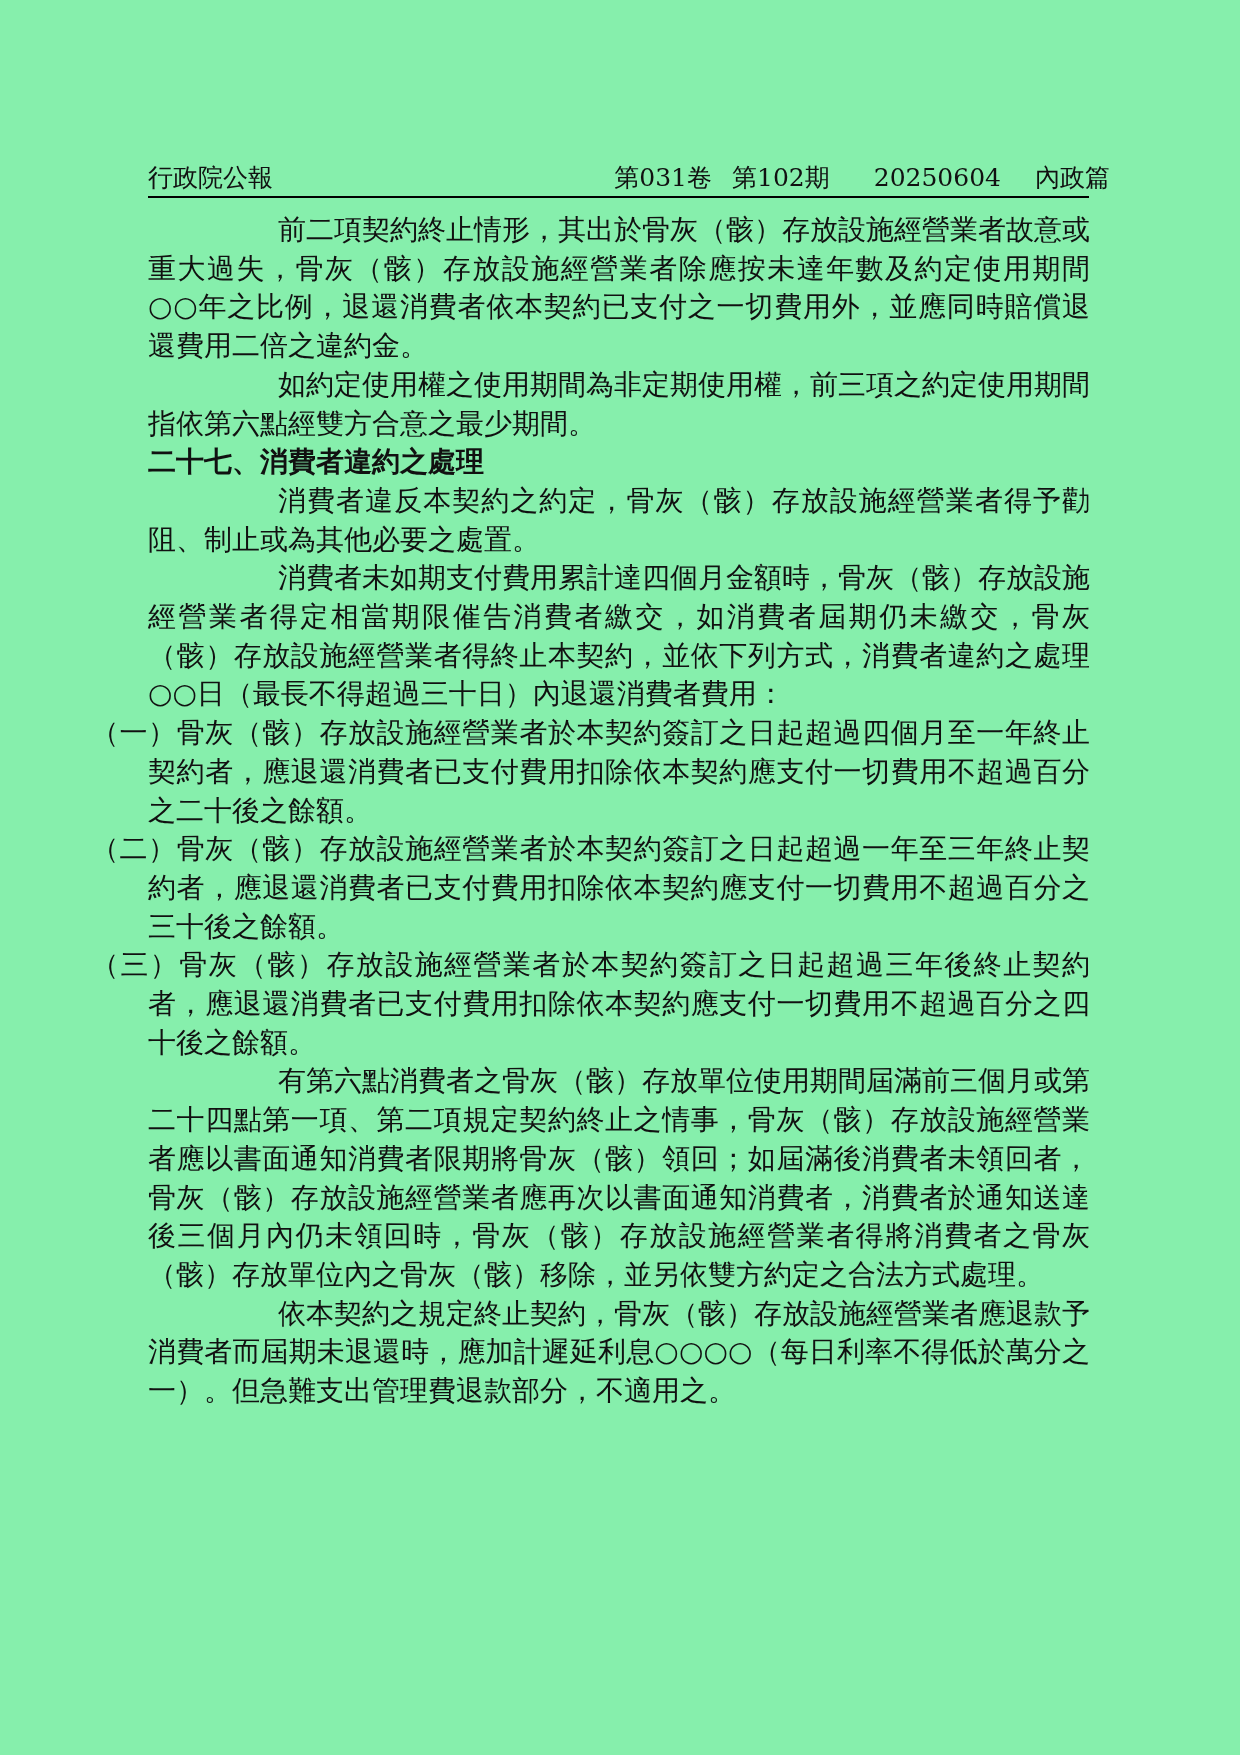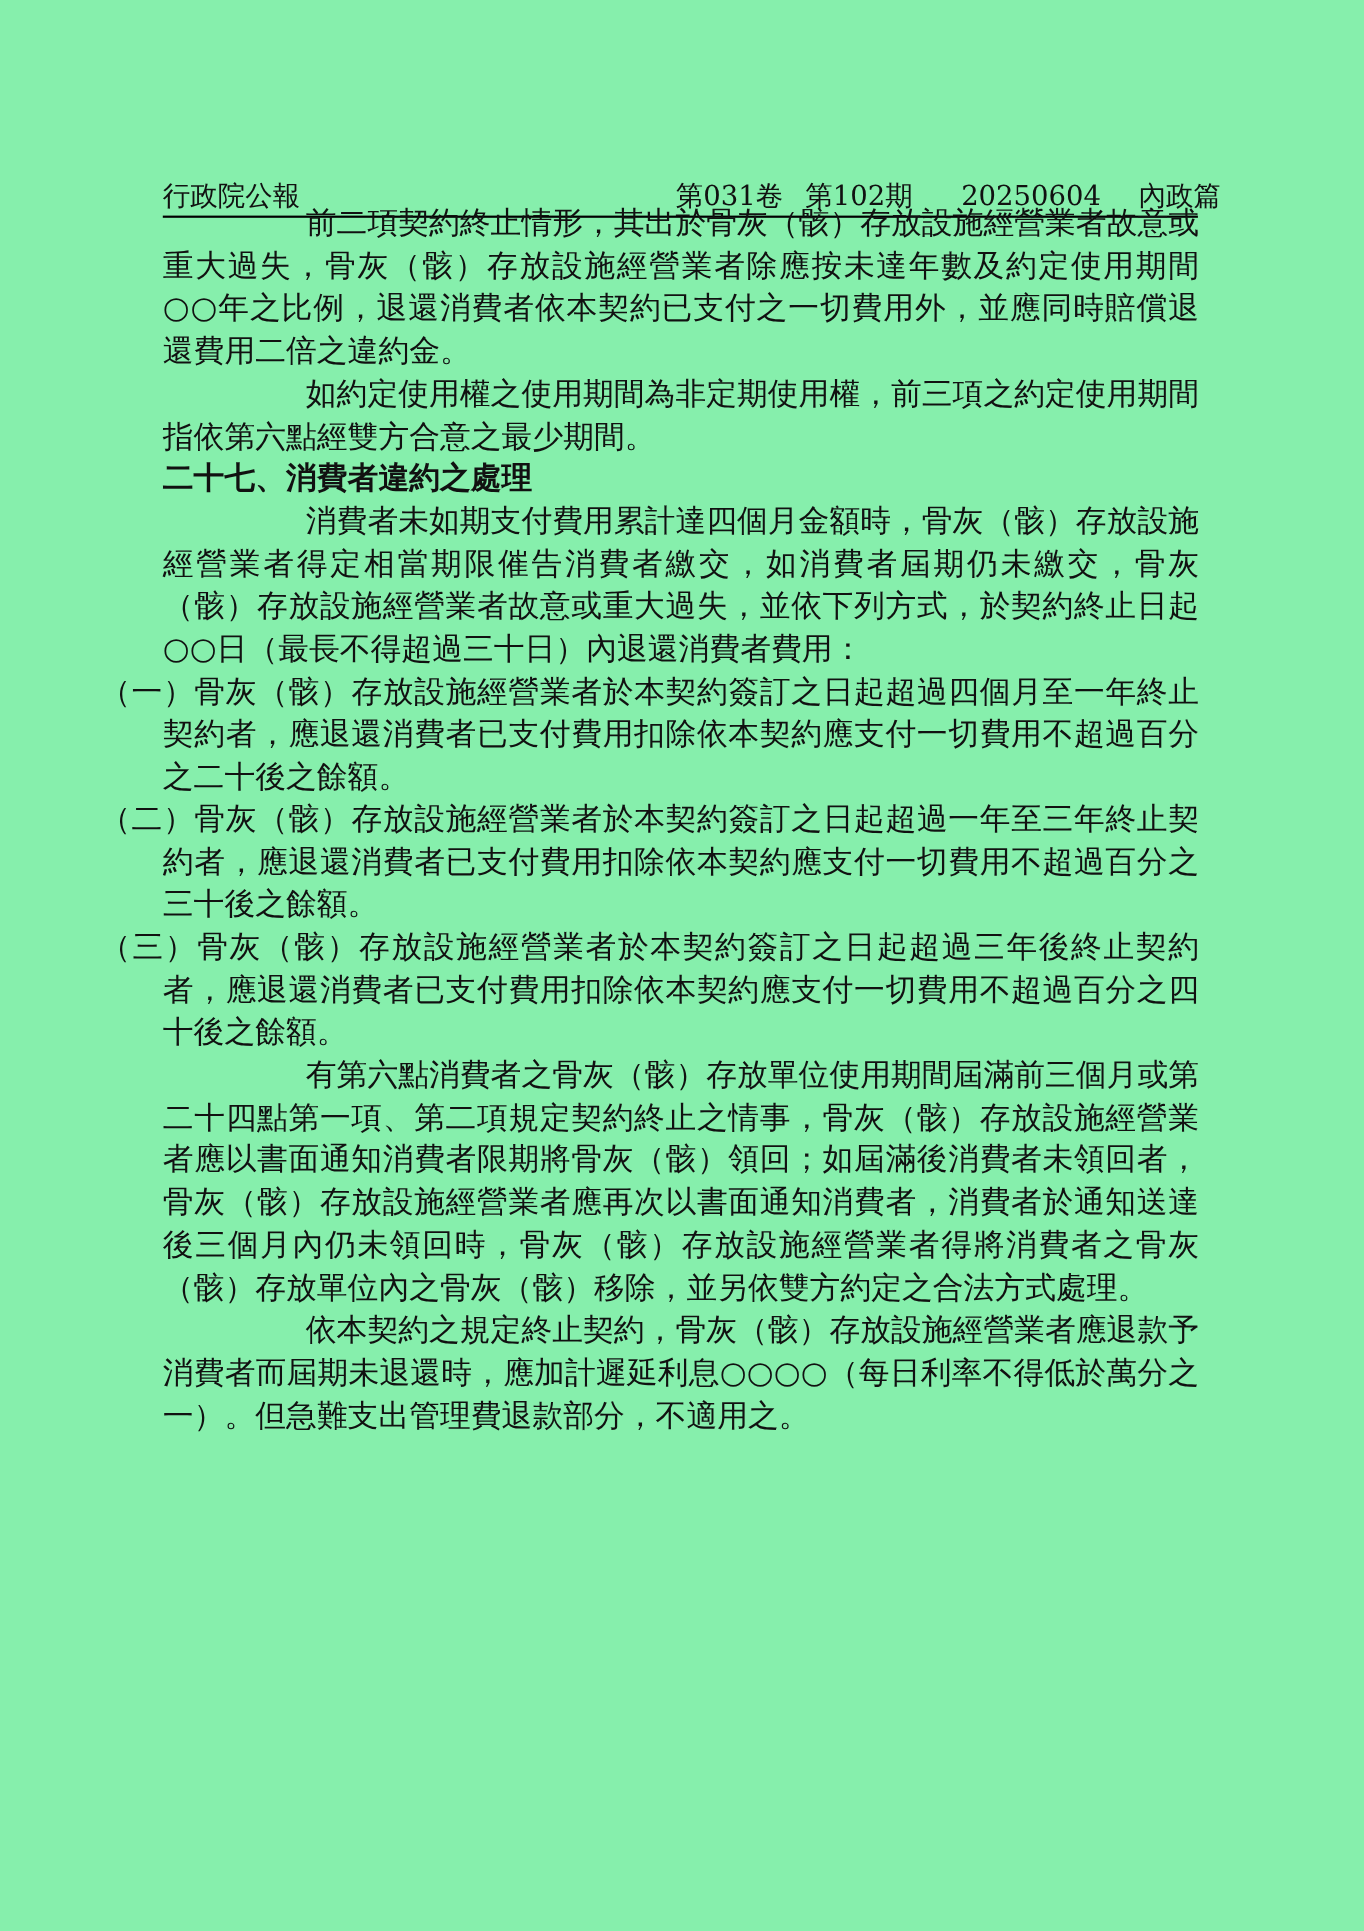--- a/index.html
+++ b/index.html
@@ -39,21 +39,21 @@
     position: absolute;
     left: 148px;
     top: 196px;
     width: 941px;
     height: 2px;
     background: #000000;
   }
   .doc-body {
     position: absolute;
     left: 148px;
-    top: 184px;
+    top: 211px;
     width: 942px;
     font-size: 28px;
     line-height: 38.7px;
     text-align: justify;
     letter-spacing: 0;
   }
   .doc-body p, .doc-body h2 {
     margin: 0;
     padding: 0;
     font-size: 28px;
@@ -92,22 +92,23 @@
   <div class="header-rule"></div>
 
   <main class="doc-body">
 
     <p class="para">前二項契約終止情形，其出於骨灰（骸）存放設施經營業者故意或重大過失，骨灰（骸）存放設施經營業者除應按未達年數及約定使用期間○○年之比例，退還消費者依本契約已支付之一切費用外，並應同時賠償退還費用二倍之違約金。</p>
 
     <p class="para">如約定使用權之使用期間為非定期使用權，前三項之約定使用期間指依第六點經雙方合意之最少期間。</p>
 
     <h2 class="heading">二十七、消費者違約之處理</h2>
 
+    <p class="para">消費者違反本契約之約定，骨灰（骸）存放設施經營業者得予勸阻、制止或為其他必要之處置。</p>
 
-    <p class="para">消費者未如期支付費用累計達四個月金額時，骨灰（骸）存放設施經營業者得定相當期限催告消費者繳交，如消費者屆期仍未繳交，骨灰（骸）存放設施經營業者故意或重大過失，並依下列方式，於契約終止日起○○日（最長不得超過三十日）內退還消費者費用：</p>
+    <p class="para">消費者未如期支付費用累計達四個月金額時，骨灰（骸）存放設施經營業者得定相當期限催告消費者繳交，如消費者屆期仍未繳交，骨灰（骸）存放設施經營業者得終止本契約，並依下列方式，消費者違約之處理○○日（最長不得超過三十日）內退還消費者費用：</p>
 
     <p class="li"><span class="marker">（一）</span><span>骨灰（骸）存放設施經營業者於本契約簽訂之日起超過四個月至一年終止契約者，應退還消費者已支付費用扣除依本契約應支付一切費用不超過百分之二十後之餘額。</span></p>
 
     <p class="li"><span class="marker">（二）</span><span>骨灰（骸）存放設施經營業者於本契約簽訂之日起超過一年至三年終止契約者，應退還消費者已支付費用扣除依本契約應支付一切費用不超過百分之三十後之餘額。</span></p>
 
     <p class="li"><span class="marker">（三）</span><span>骨灰（骸）存放設施經營業者於本契約簽訂之日起超過三年後終止契約者，應退還消費者已支付費用扣除依本契約應支付一切費用不超過百分之四十後之餘額。</span></p>
 
 
     <p class="para">有第六點消費者之骨灰（骸）存放單位使用期間屆滿前三個月或第二十四點第一項、第二項規定契約終止之情事，骨灰（骸）存放設施經營業者應以書面通知消費者限期將骨灰（骸）領回；如屆滿後消費者未領回者，骨灰（骸）存放設施經營業者應再次以書面通知消費者，消費者於通知送達後三個月內仍未領回時，骨灰（骸）存放設施經營業者得將消費者之骨灰（骸）存放單位內之骨灰（骸）移除，並另依雙方約定之合法方式處理。</p>
 

